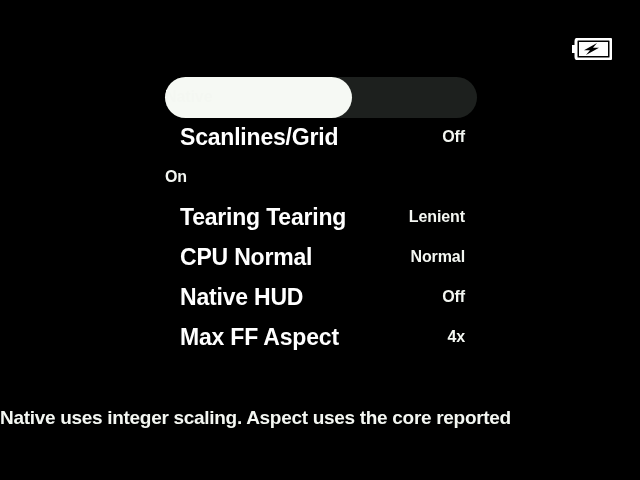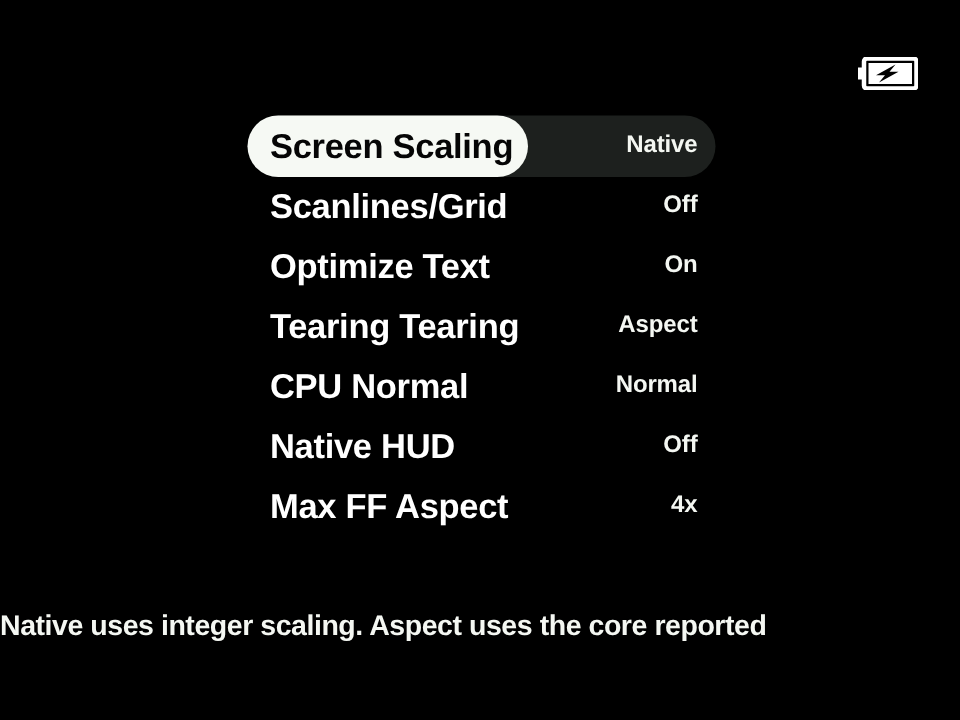--- a/index.html
+++ b/index.html
@@ -129,37 +129,35 @@
         <polygon points="25,5 12,12.2 18,12.2 14,17 27,9.8 21,9.8" fill="#000000"></polygon>
       </svg>
     </span>
   </div>
 
   <div id="menu">
 
     <div class="menu-row selected">
       <span class="row-bg"></span>
       <span class="label-pill"></span>
-      <span class="label">Screen Scaling</span>
       <span class="value">Native</span>
     </div>
 
     <div class="menu-row">
       <span class="label">Scanlines/Grid</span>
       <span class="value">Off</span>
     </div>
 
     <div class="menu-row">
-      <span class="label">Optimize Text</span>
       <span class="value">On</span>
     </div>
 
     <div class="menu-row">
       <span class="label">Tearing Tearing</span>
-      <span class="value">Aspect</span>
+      <span class="value">Lenient</span>
     </div>
 
     <div class="menu-row">
       <span class="label">CPU Normal</span>
       <span class="value">Normal</span>
     </div>
 
     <div class="menu-row">
       <span class="label">Native HUD</span>
       <span class="value">Off</span>

